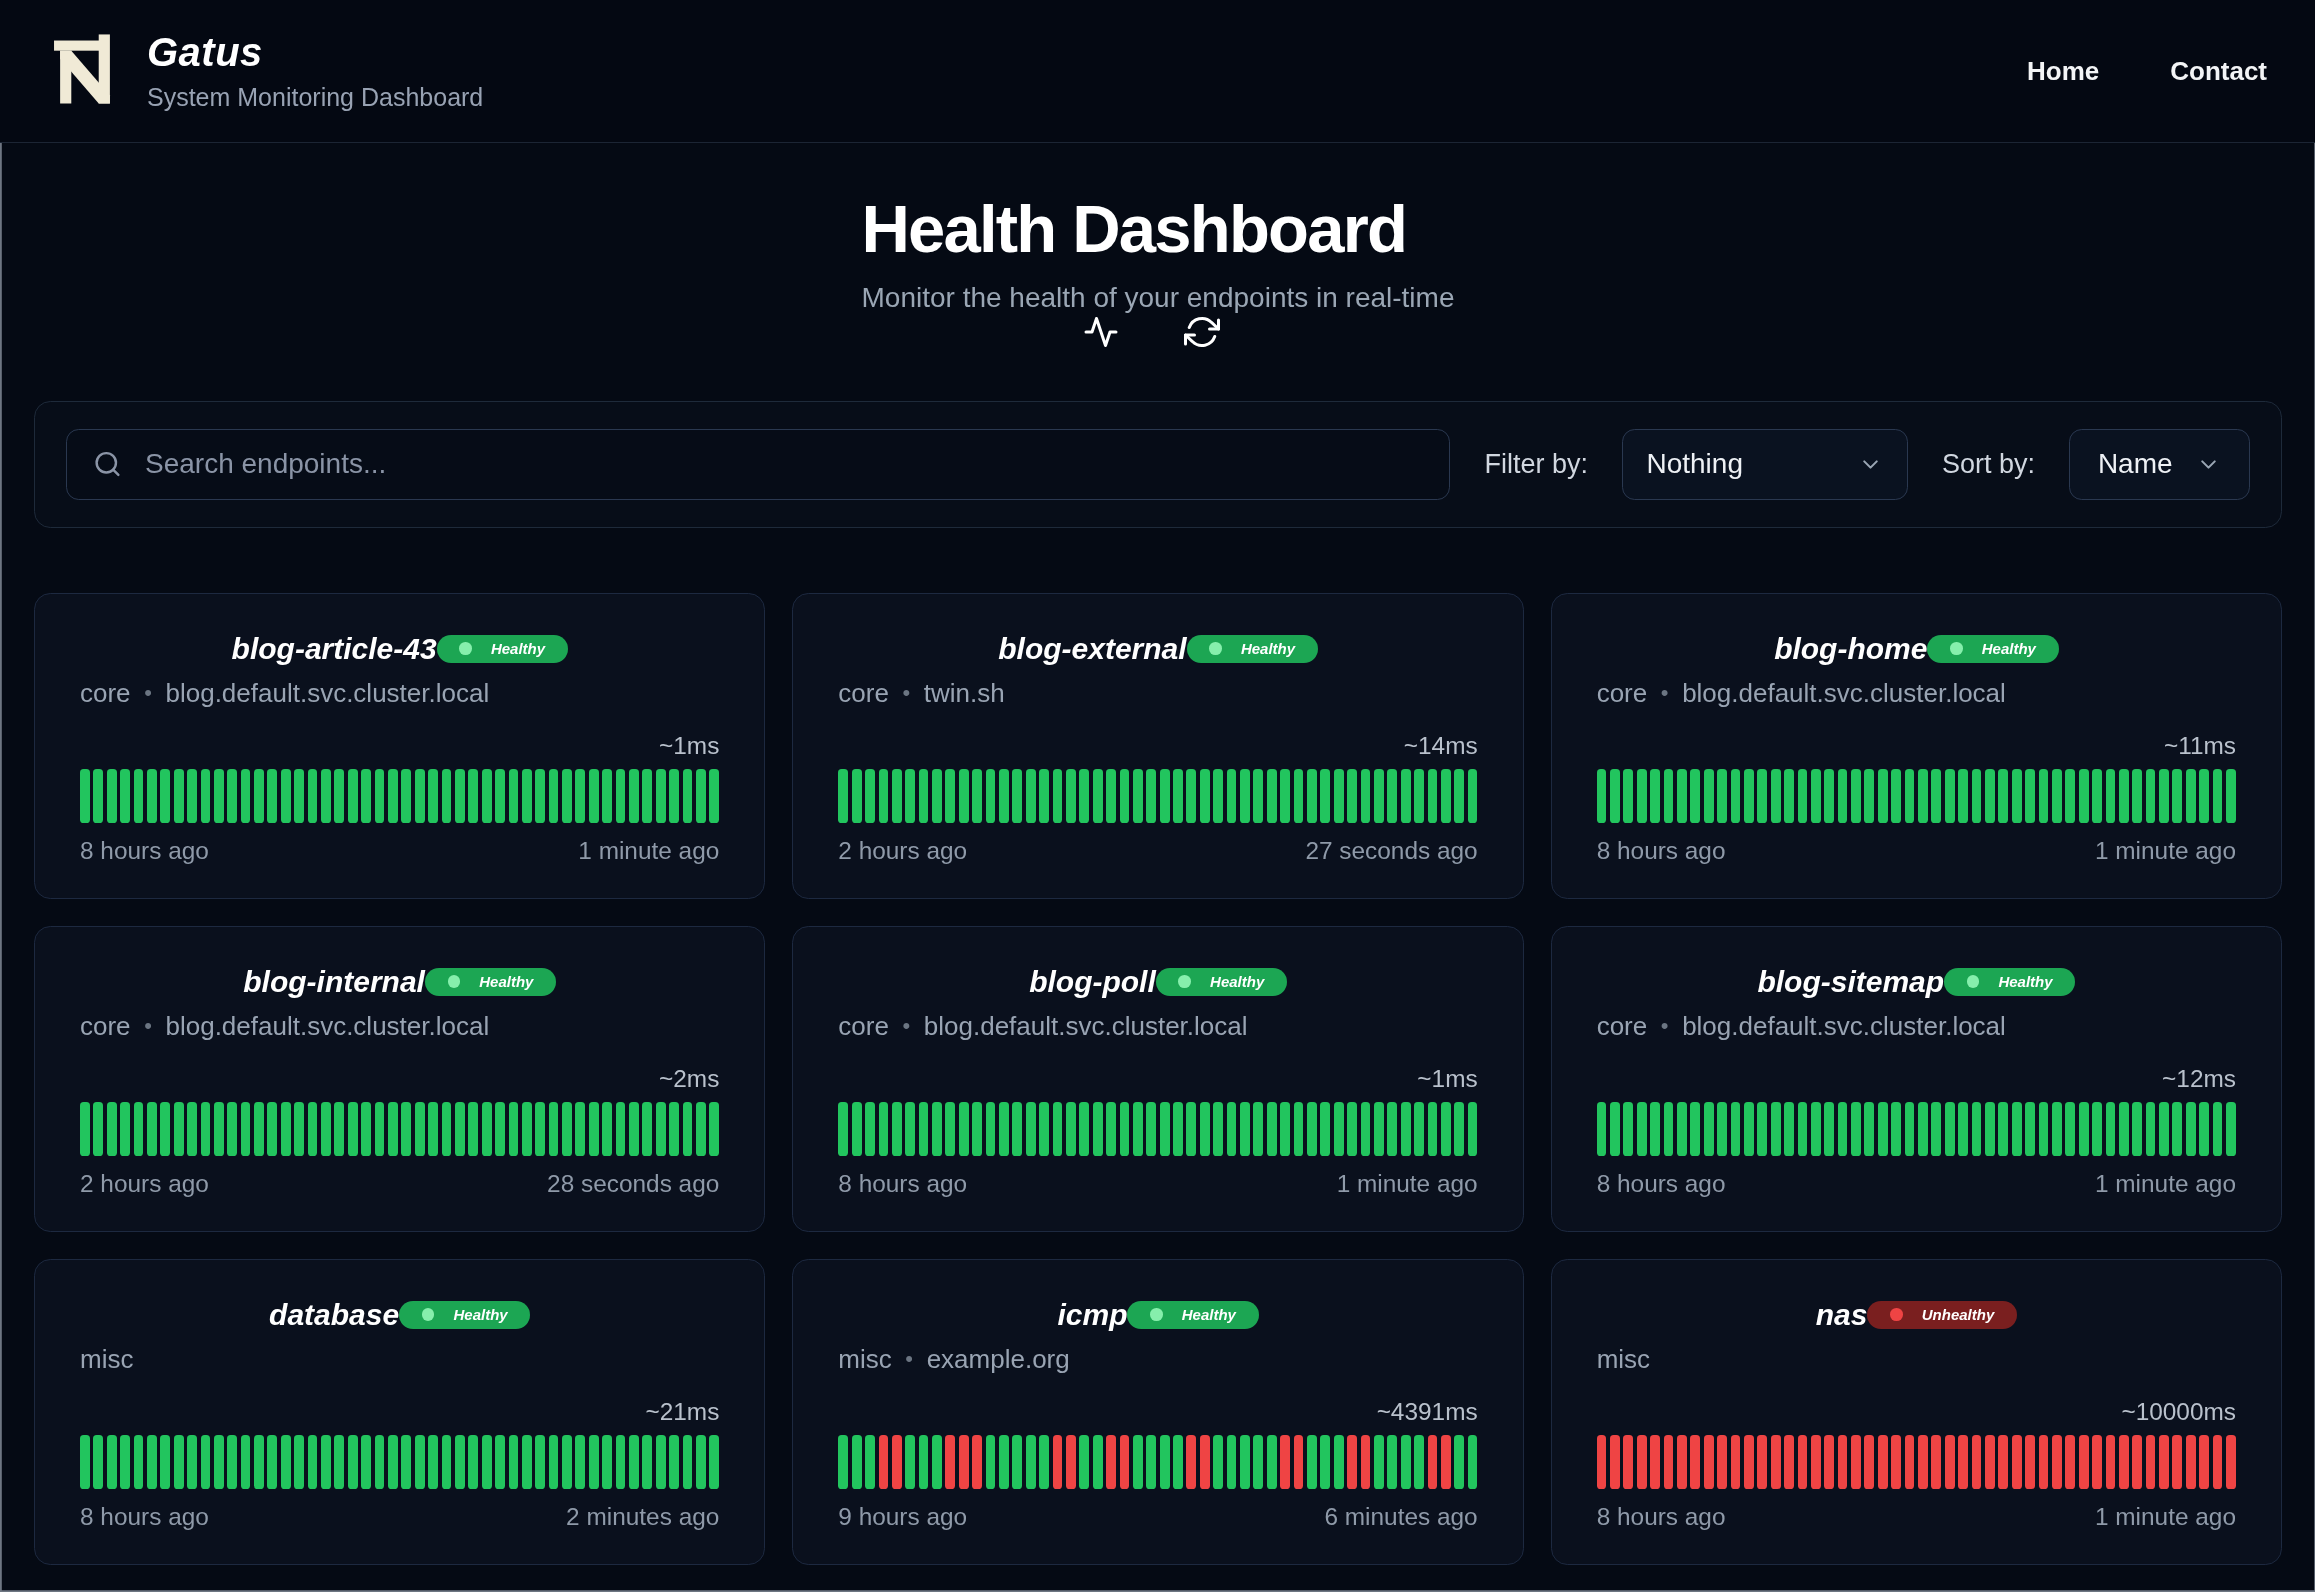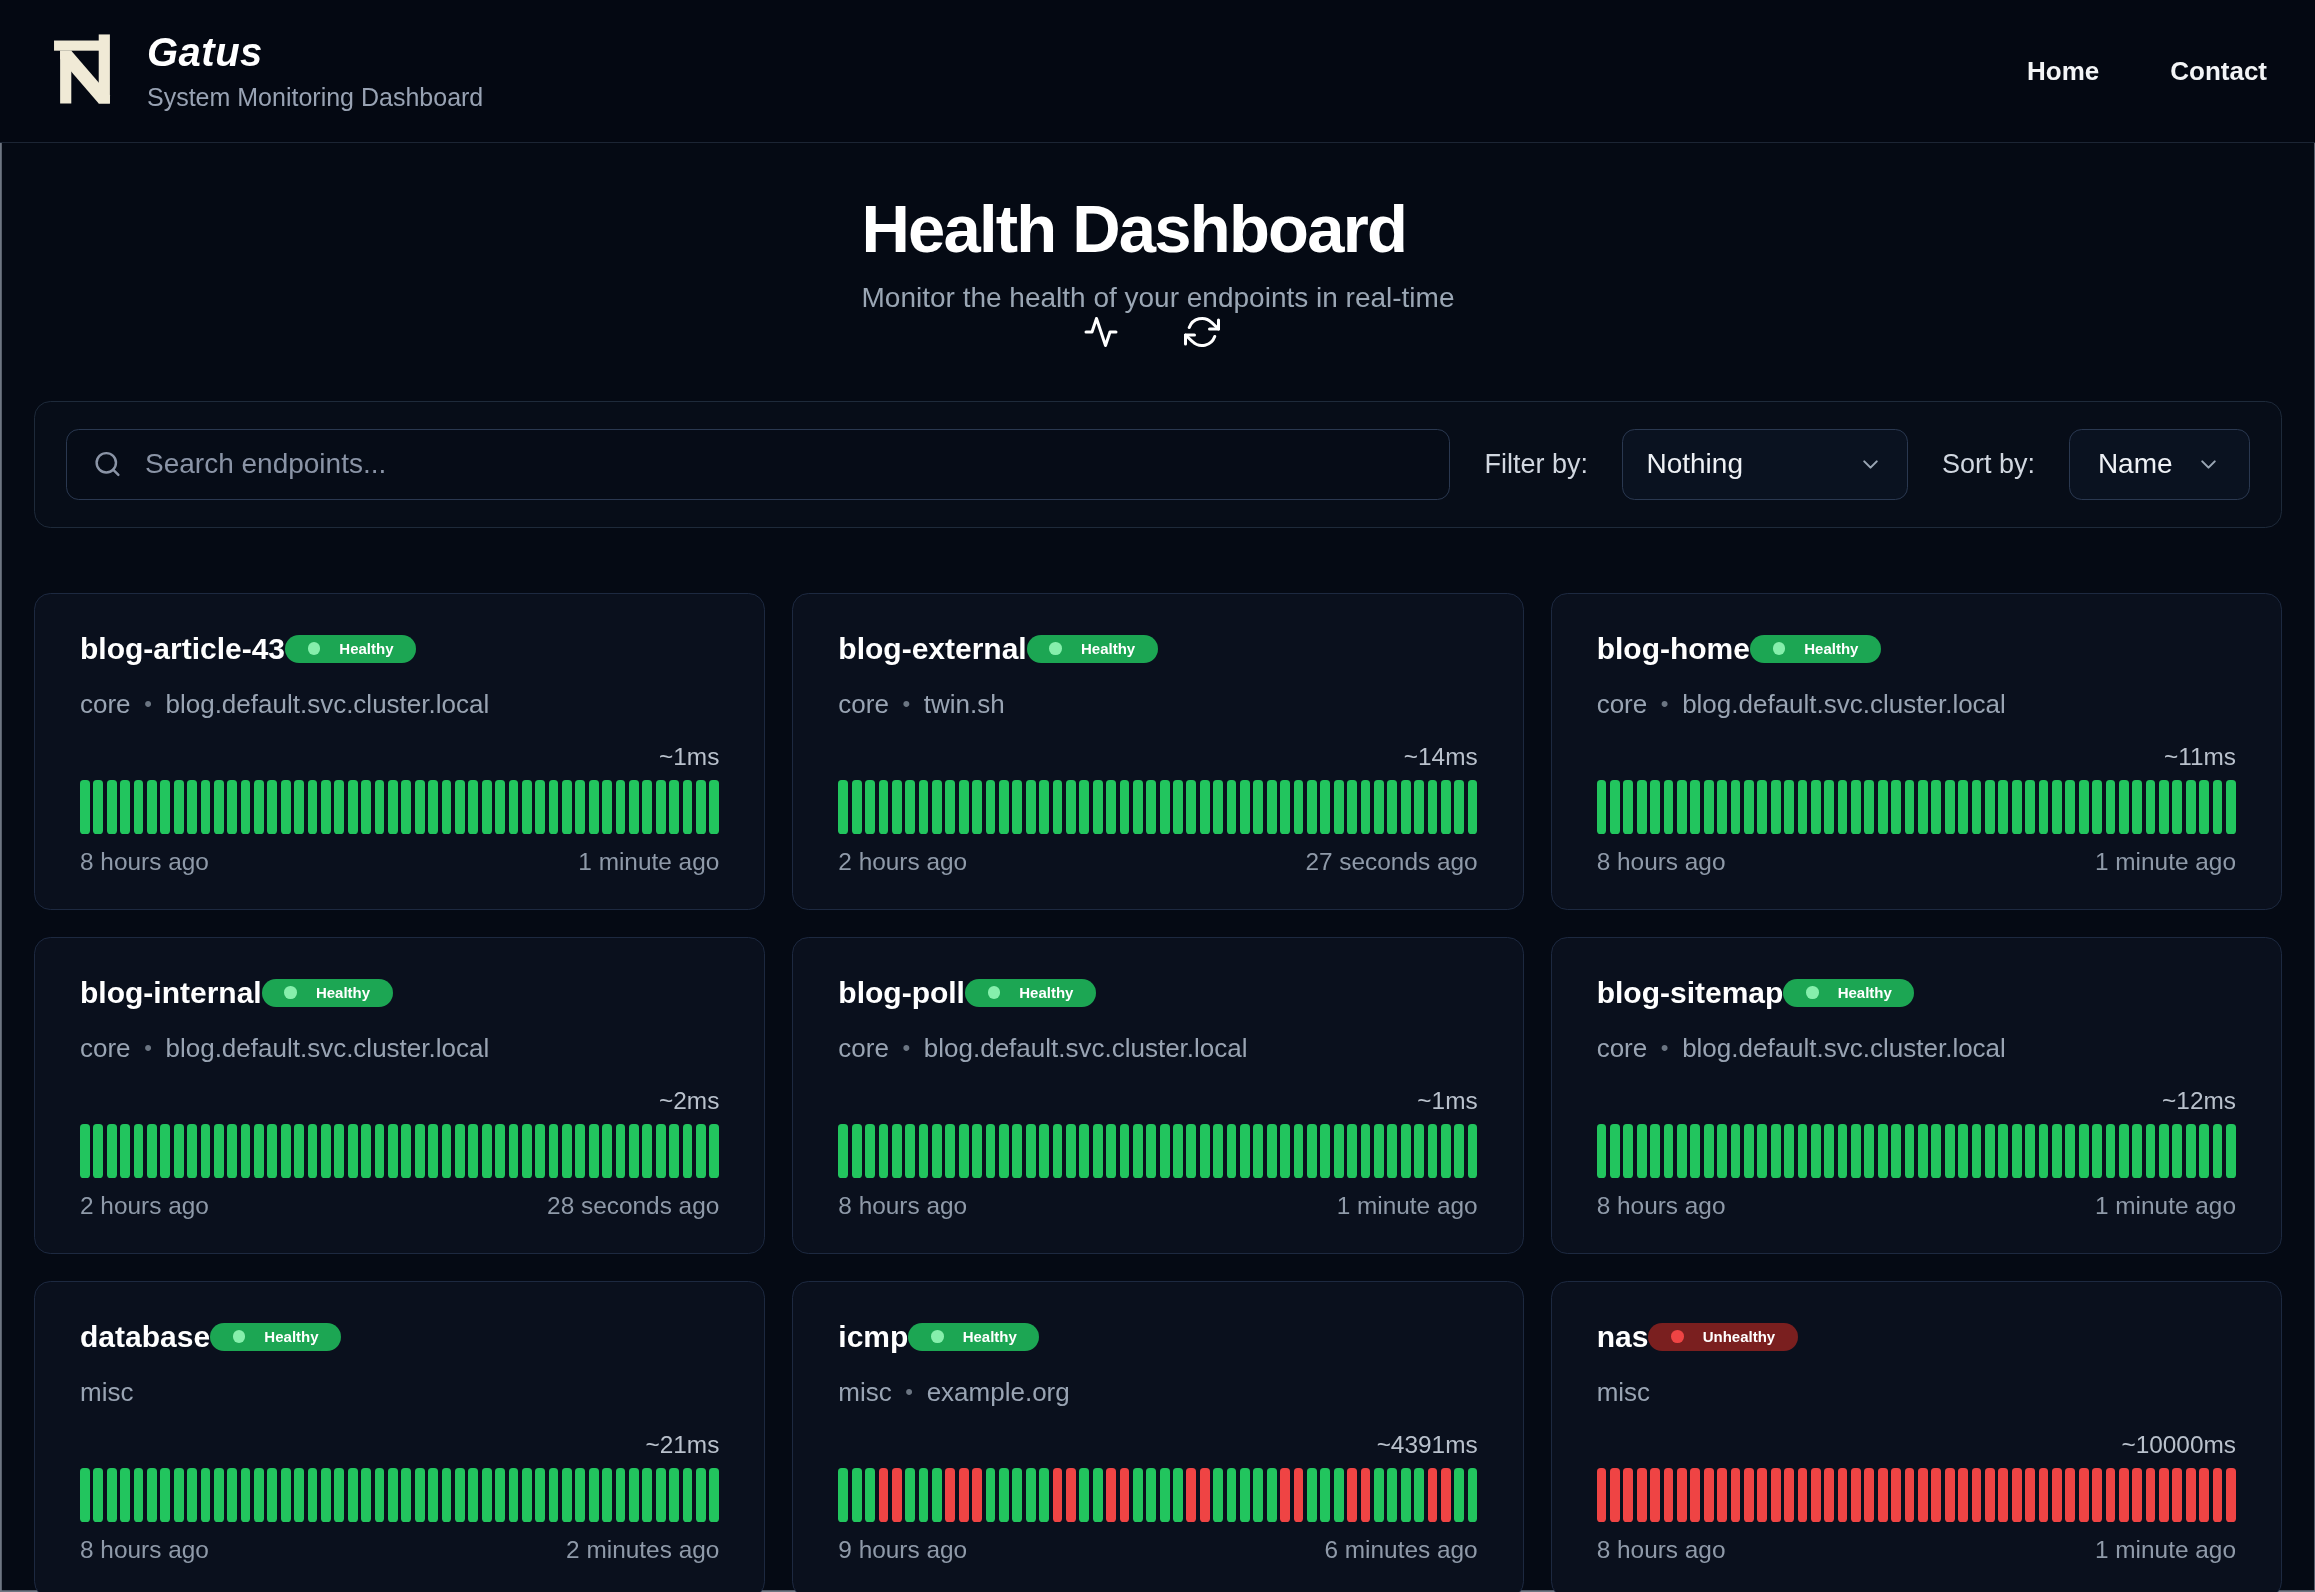--- a/index.html
+++ b/index.html
@@ -60,33 +60,33 @@
   .select.filter { min-width: 286px; }
   .select.sort { min-width: 181px; justify-content: center; }
   .select svg { width: 25px; height: 25px; stroke: #9aa6b4; fill: none; stroke-width: 2; stroke-linecap: round; stroke-linejoin: round; }
 
   
   .grid { margin-top: 65px; display: grid; grid-template-columns: repeat(3, 1fr); gap: 27px; padding-bottom: 33px; }
   .card {
     background: #0a101d; border: 0.9px solid #1d2940; border-radius: 16.3px;
     padding: 38px 45px 33px; cursor: pointer;
   }
-  .card-top { display: flex; justify-content: flex-start; align-items: center; }
+  .card-top { display: flex; justify-content: center; align-items: center; font-style: italic; }
   .ep-name { margin: 0; font-size: 30px; font-weight: 700; color: #ffffff; }
   .badge {
     display: inline-flex; align-items: center; gap: 19px;
     height: 28px; padding: 0 22.6px; border-radius: 904px;
     font-size: 15px; font-weight: 700; color: #ffffff; flex: none;
   }
   .badge.healthy { background: var(--badge-healthy, #1ca653); }
   .badge.unhealthy { background: var(--badge-unhealthy, #7a1f1f); }
   .status-dot { width: 12.7px; height: 12.7px; border-radius: 50%; }
   .healthy .status-dot { background: var(--dot-healthy, #86efac); }
   .unhealthy .status-dot { background: var(--dot-unhealthy, #ef4444); }
-  .ep-meta { margin-top: 23px; font-size: 26px; color: #99a4b3; display: flex; align-items: center; gap: 13.6px; }
+  .ep-meta { margin-top: 12px; font-size: 26px; color: #99a4b3; display: flex; align-items: center; gap: 13.6px; }
   .meta-sep { color: #6b7582; font-size: 22px; }
   .latency { margin-top: 23.5px; text-align: right; font-size: 24.4px; color: #b9c1cc; }
   .bars { margin-top: 9px; display: flex; gap: 3.6px; height: 54px; }
   .bar { flex: 1; border-radius: 3.6px; }
   .bar-green { background: var(--bar-green, #22c55e); }
   .bar-red { background: var(--bar-red, #ef4444); }
   .times { margin-top: 13.6px; display: flex; justify-content: space-between; font-size: 24.4px; color: #8f9aa9; }
 </style>
 </head>
 <body>

